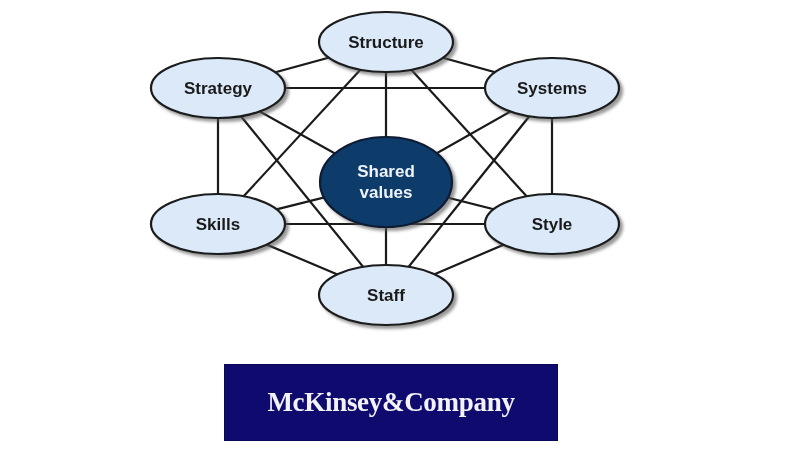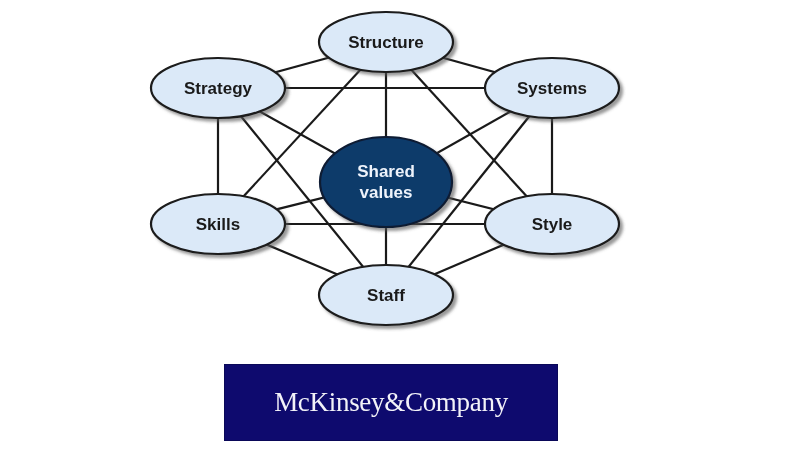--- a/index.html
+++ b/index.html
@@ -2,21 +2,21 @@
 <html><head>
 <meta charset="utf-8">
 <style>
   html, body { margin:0; padding:0; background:#ffffff; }
   body { width:800px; height:452px; position:relative; overflow:hidden; font-family:"Liberation Sans", sans-serif; }
   #diagram { position:absolute; left:0; top:0; width:800px; height:452px; }
   .node-label { font-family:"Liberation Sans", sans-serif; font-weight:bold; font-size:17px; fill:#1a1a1a; }
   .center-label { font-family:"Liberation Sans", sans-serif; font-weight:bold; font-size:17px; fill:#eef3fb; }
   .logo { position:absolute; left:224px; top:364px; width:334px; height:77px; background:#0e0a6e;
           display:flex; align-items:center; justify-content:center; box-sizing:border-box; border:1px solid #0a0858; }
-  .logo-text { font-family:"Liberation Serif", serif; font-size:27px; color:#f2f2f8; letter-spacing:-0.3px; }
+  .logo-text { font-family:"Liberation Serif", serif; font-size:27px; color:#f2f2f8; letter-spacing:-0.3px;font-weight:bold; }
 </style>
 </head>
 <body>
 
 <svg id="diagram" viewBox="0 0 800 452" xmlns="http://www.w3.org/2000/svg">
   <defs>
     <filter id="shadow" x="-20%" y="-20%" width="150%" height="160%">
       <feDropShadow dx="3" dy="3" stdDeviation="1.5" flood-color="#555" flood-opacity="0.6"></feDropShadow>
     </filter>
   </defs>

